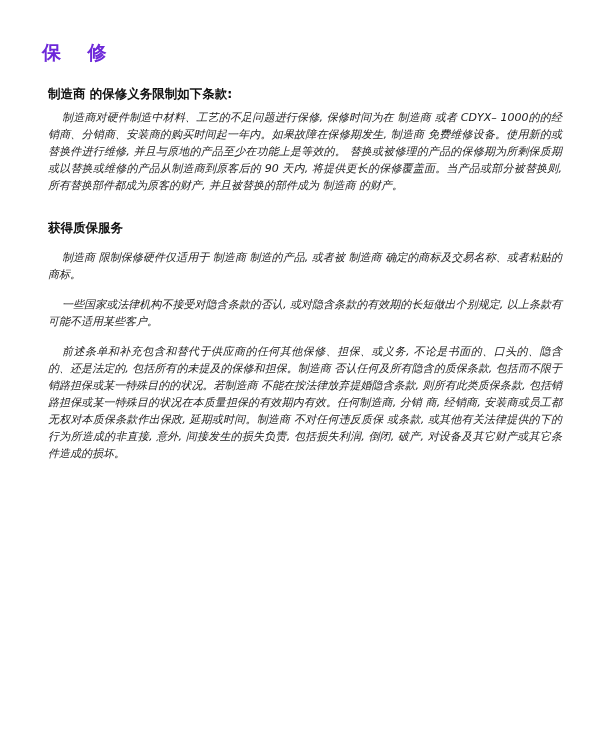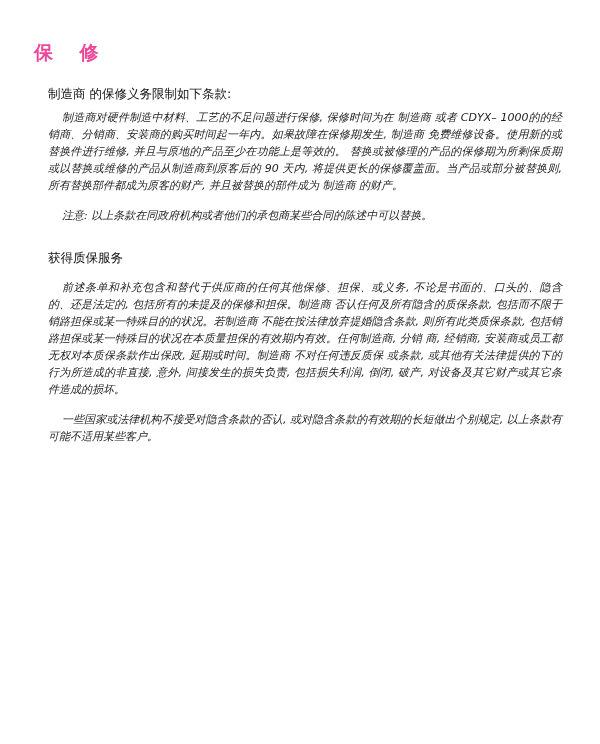--- a/index.html
+++ b/index.html
@@ -18,29 +18,29 @@
     position: relative;
     width: 600px;
     height: 744px;
     box-sizing: border-box;
     padding: 40px 34px 0 34px;
   }
   .doc-title {
     font-size: 19px;
     font-weight: bold;
     letter-spacing: 10px;
-    margin: 0 0 20px 0;
-    color: #ec4899;
+    margin: 0 0 20px 8px;
+    color: #6d28d9;
   }
   .section {
     margin-bottom: 4px;
   }
   .section-heading {
     font-size: 12.5px;
-    font-weight: normal;
+    font-weight: bold;
     color: #111;
     margin: 0 0 6px 0;
     padding-left: 14px;
   }
   .section-heading.spaced {
     margin-top: 26px;
   }
   p.para {
     font-size: 11px;
     line-height: 17px;
@@ -63,25 +63,25 @@
 </head>
 <body>
 
 <div class="page">
 
   <h1 class="doc-title">保 修</h1>
 
   <div class="section">
     <h2 class="section-heading">制造商 的保修义务限制如下条款:</h2>
     <p class="para">制造商对硬件制造中材料、工艺的不足问题进行保修, 保修时间为在 制造商 或者 CDYX– 1000的的经销商、分销商、安装商的购买时间起一年内。如果故障在保修期发生, 制造商 免费维修设备。使用新的或替换件进行维修, 并且与原地的产品至少在功能上是等效的。 替换或被修理的产品的保修期为所剩保质期或以替换或维修的产品从制造商到原客后的 90 天内, 将提供更长的保修覆盖面。当产品或部分被替换则, 所有替换部件都成为原客的财产, 并且被替换的部件成为 制造商 的财产。</p>
-    <p class="para note">注意:  以上条款在同政府机构或者他们的承包商某些合同的陈述中可以替换。</p>
   </div>
 
   <div class="section blk">
     <h2 class="section-heading spaced">获得质保服务</h2>
   </div>
 
   <div class="section blk">
+    <p class="para">制造商 限制保修硬件仅适用于 制造商 制造的产品, 或者被 制造商 确定的商标及交易名称、或者粘贴的商标。</p>
+    <p class="para">一些国家或法律机构不接受对隐含条款的否认, 或对隐含条款的有效期的长短做出个别规定, 以上条款有可能不适用某些客户。</p>
     <p class="para">前述条单和补充包含和替代于供应商的任何其他保修、担保、或义务, 不论是书面的、口头的、隐含的、还是法定的, 包括所有的未提及的保修和担保。制造商 否认任何及所有隐含的质保条款, 包括而不限于销路担保或某一特殊目的的状况。若制造商 不能在按法律放弃提婚隐含条款, 则所有此类质保条款, 包括销路担保或某一特殊目的状况在本质量担保的有效期内有效。任何制造商, 分销 商, 经销商, 安装商或员工都无权对本质保条款作出保政, 延期或时间。制造商 不对任何违反质保 或条款, 或其他有关法律提供的下的行为所造成的非直接, 意外, 间接发生的损失负责, 包括损失利润, 倒闭, 破产, 对设备及其它财产或其它条件造成的损坏。</p>
-    <p class="para">一些国家或法律机构不接受对隐含条款的否认, 或对隐含条款的有效期的长短做出个别规定, 以上条款有可能不适用某些客户。</p>
   </div>
 
 </div>
 
 </body></html>

